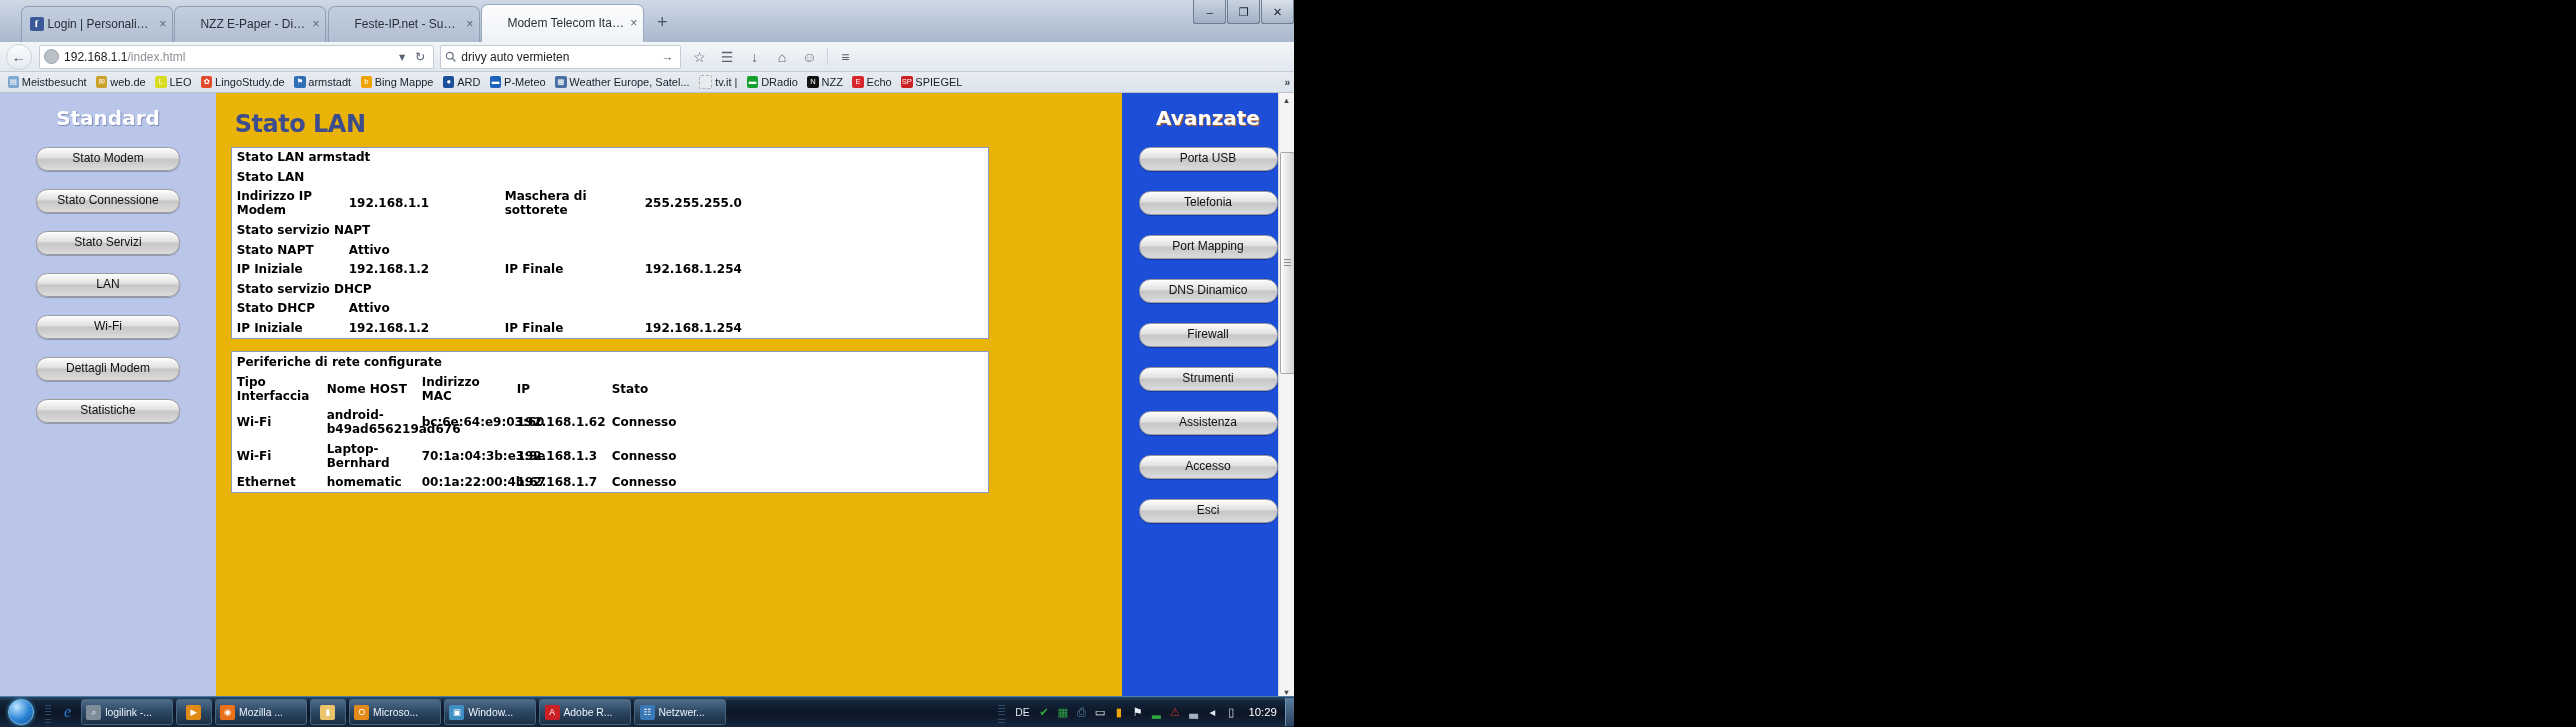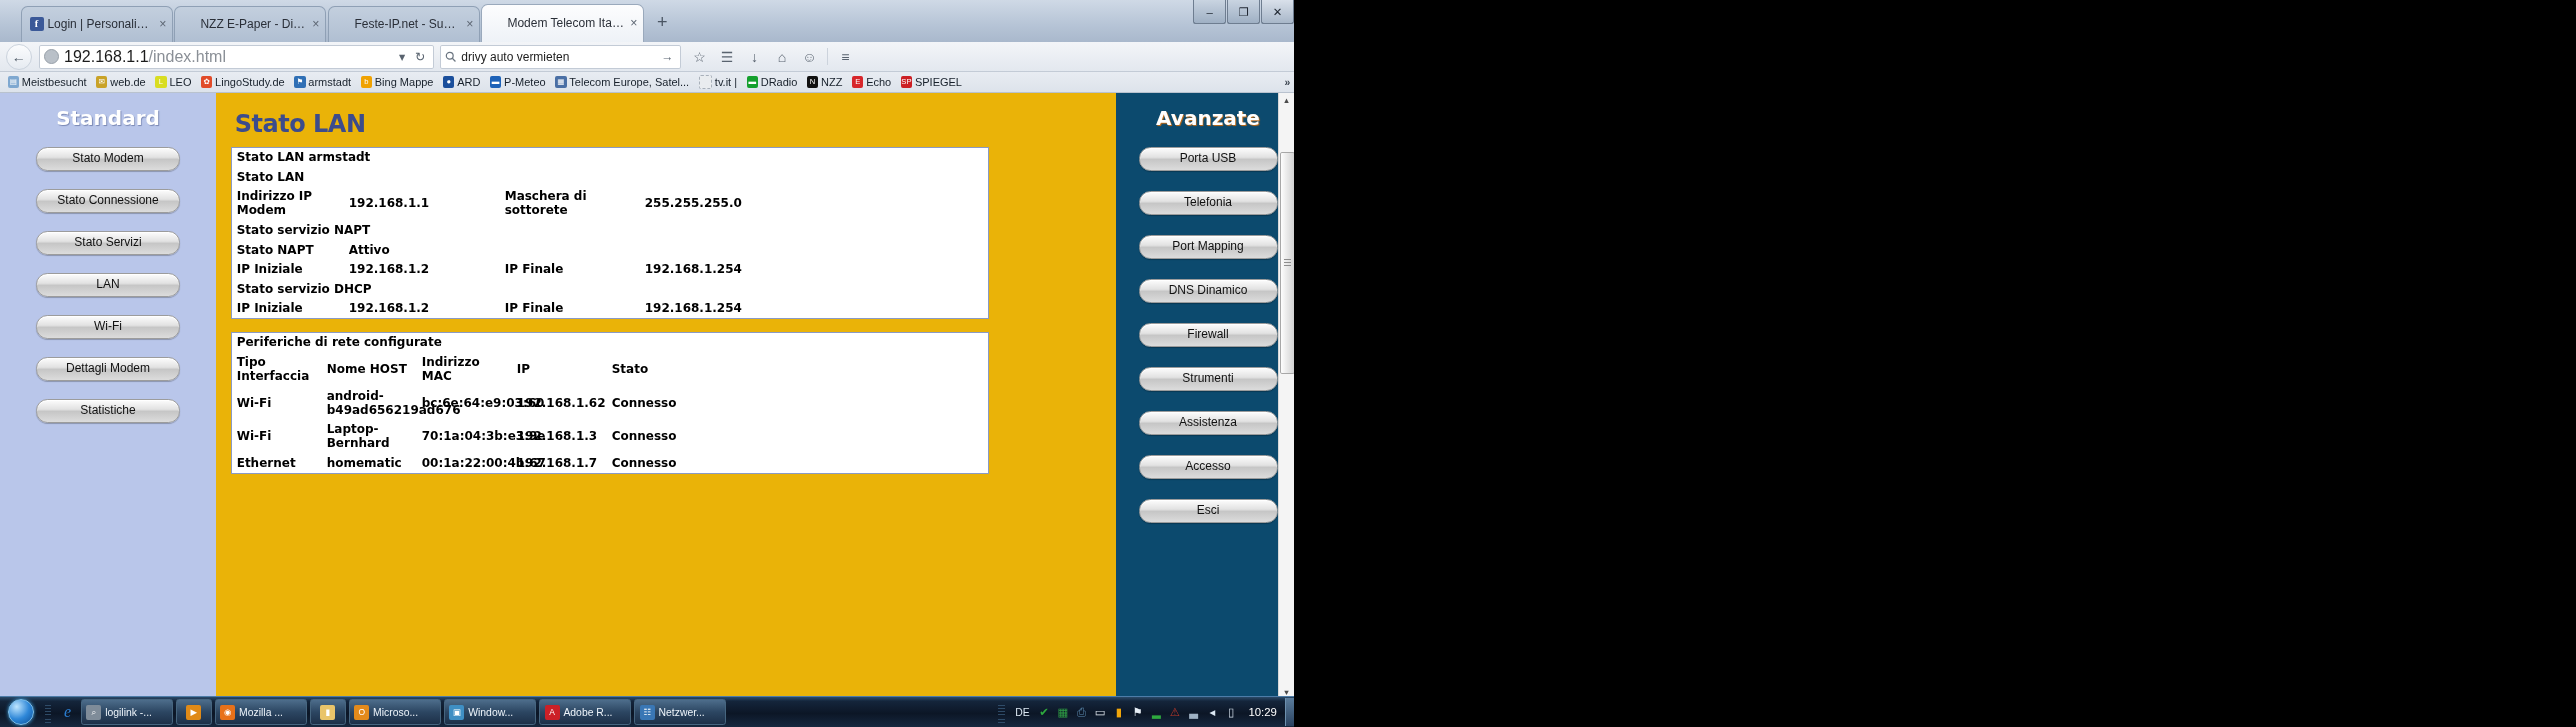--- a/index.html
+++ b/index.html
@@ -34,21 +34,21 @@
   
   .navbar{height:29px;background:linear-gradient(#f3f5f8,#e3e8ef);
     border-bottom:0.9px solid #c3cbd6;display:flex;align-items:center;padding:0 5.7px;}
   .navback{width:24px;height:24px;border-radius:50%;border:0.9px solid #cbd3dd;
     background:linear-gradient(#fbfcfd,#e6ebf1);color:#4c5763;font-size:14px;
     display:flex;align-items:center;justify-content:center;cursor:pointer;}
   .urlbar{flex:0 0 385px;margin-left:7.6px;height:22px;background:#fff;
     border:0.9px solid #c3cbd6;border-radius:1.9px;display:flex;align-items:center;padding:0 3.8px;}
   .globe{width:13.3px;height:13.3px;border-radius:50%;background:#b9c0c8;
     border:0.9px solid #98a0a9;flex:0 0 13.3px;margin-right:4.7px;}
-  .urltext{font-size:16px;color:#1c1c1c;white-space:nowrap;}
+  .urltext{font-size:12px;color:#1c1c1c;white-space:nowrap;}
   .urltext .dim{color:#8a8f96;}
   .urlbar .sp{flex:1;}
   .icobtn{width:18px;height:18px;color:#59636f;font-size:12.3px;
     display:flex;align-items:center;justify-content:center;cursor:pointer;}
   .searchbar{flex:0 0 231px;margin-left:6.6px;height:22px;background:#fff;
     border:0.9px solid #c3cbd6;border-radius:1.9px;display:flex;align-items:center;padding:0 3.8px;}
   .searchbar .q{font-size:12px;color:#1c1c1c;margin-left:4.7px;flex:1;white-space:nowrap;}
   .navicons{display:flex;align-items:center;margin-left:5.7px;gap:1.9px;}
   .navicons .icobtn{width:25.6px;height:23px;font-size:14px;}
   .vsep{width:0.9px;height:17px;background:#ccd3dc;margin:0 2.8px;}
@@ -68,21 +68,21 @@
   .viewport{position:relative;height:607px;background:#fff;display:flex;}
   .sidebar-l{width:216px;background:#b9c6ea;flex:0 0 216px;position:relative;}
   .sidebar-l .panel{margin:0;padding:13.3px 0 0 0;}
   .side-title{text-align:center;font-size:20px;font-weight:bold;color:#fff;
     text-shadow:0.9px 0.9px 0.9px #7a88b4;font-family:"DejaVu Sans",sans-serif;margin-bottom:17px;}
   .sbtn{display:block;width:142px;margin:0 auto 18px auto;height:22px;line-height:20px;
     text-align:center;font-size:12px;color:#111;border-radius:11.4px;
     border:0.9px solid #9c9c9c;cursor:pointer;overflow:hidden;white-space:nowrap;
     background:linear-gradient(#fdfdfd 0%,#e2e2e2 42%,#c6c6c6 52%,#dcdcdc 100%);
     box-shadow:inset 0 0.9px 0 #fff, 0 0.9px 0.9px rgba(0,0,0,.25);}
-  .sidebar-r{width:172px;background:#0c4a6e;flex:0 0 172px;padding-top:13.3px;padding-left:6px;}
+  .sidebar-r{width:172px;background:#1d4ed8;flex:0 0 172px;padding-top:13.3px;}
   .sidebar-r .side-title{text-shadow:0.9px 0.9px 0.9px #c46a12;}
   .sidebar-r .sbtn{width:137px;margin-bottom:20px;}
 
   .content{flex:1;position:relative;overflow:hidden;background:#eab308;padding:17px 0 0 15px;}
   .page-h1{font-size:24px;font-weight:bold;color:#3c4c8c;
     font-family:"DejaVu Sans",sans-serif;margin:0 0 8.5px 3.8px;letter-spacing:-0.5px;}
 
   table.rt{border-collapse:separate;border-spacing:0.9px;width:758px;
     background:#9aa9cf;border:0.9px solid #8a9ac4;table-layout:fixed;}
   table.rt td{background:#fff;font-size:12px;color:#000;font-weight:bold;
@@ -223,21 +223,21 @@
         <div class="bm">
           <span class="bmico" style="background: rgb(27, 79, 156);">●</span>
           <span>ARD</span>
         </div>
         <div class="bm">
           <span class="bmico" style="background: rgb(29, 98, 184);">▬</span>
           <span>P-Meteo</span>
         </div>
         <div class="bm">
           <span class="bmico" style="background: rgb(74, 111, 165);">▦</span>
-          <span>Telecom Europe, Satel...</span>
+          <span>Weather Europe, Satel...</span>
         </div>
         <div class="bm">
           <span class="bmico" style="background: rgb(233, 236, 239); border: 0.9px dashed rgb(168, 176, 186);"></span>
           <span>tv.it |</span>
         </div>
         <div class="bm">
           <span class="bmico" style="background: rgb(20, 160, 46);">▬</span>
           <span>DRadio</span>
         </div>
         <div class="bm">
@@ -303,20 +303,24 @@
               <td colspan="3">Attivo</td>
             </tr>
             <tr>
               <td class="lbl">IP Iniziale</td>
               <td>192.168.1.2</td>
               <td class="lbl">IP Finale</td>
               <td>192.168.1.254</td>
             </tr>
             <tr>
               <td class="hdr-light" colspan="4">Stato servizio DHCP</td>
+            </tr>
+            <tr>
+              <td class="lbl">Stato DHCP</td>
+              <td colspan="3">Attivo</td>
             </tr>
             <tr>
               <td class="lbl">IP Iniziale</td>
               <td>192.168.1.2</td>
               <td class="lbl">IP Finale</td>
               <td>192.168.1.254</td>
             </tr>
           </tbody>
         </table>
 

